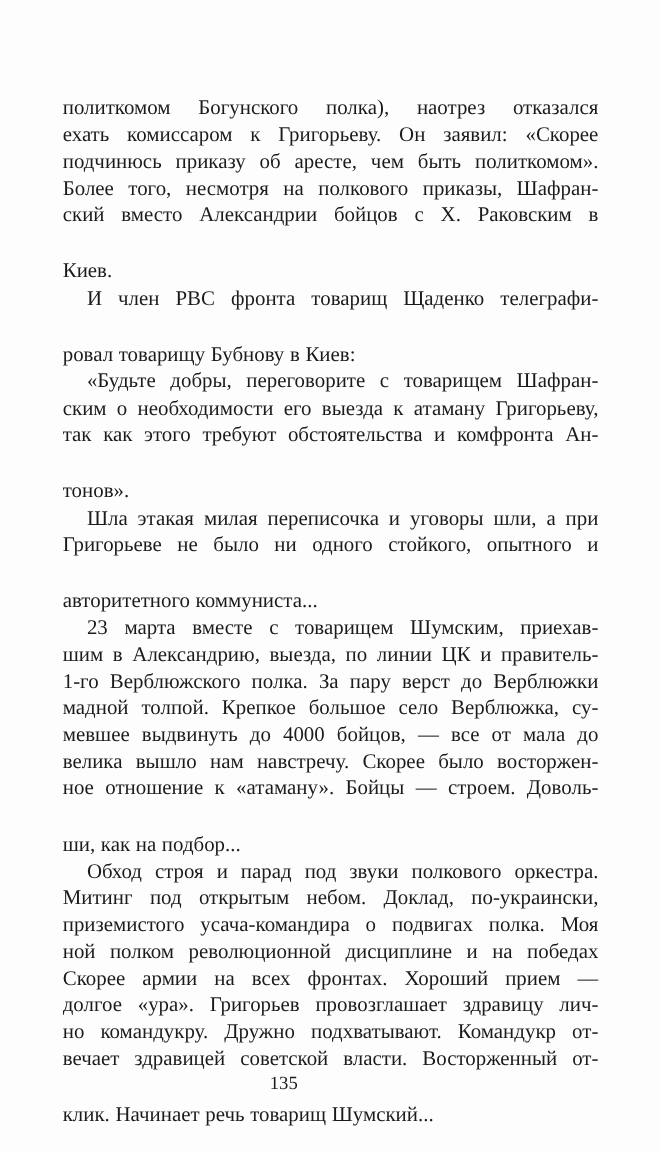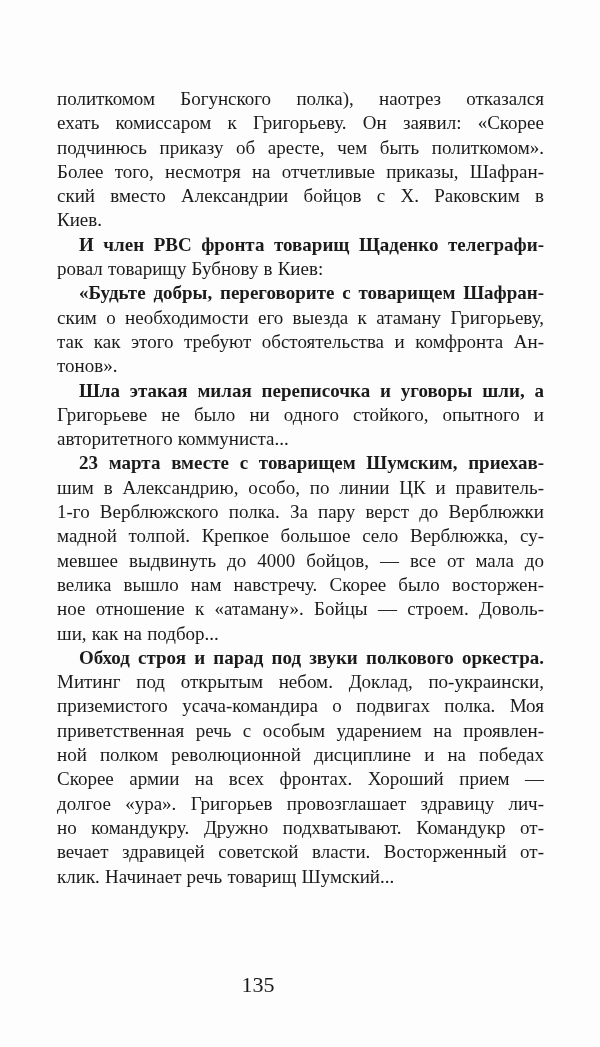--- a/index.html
+++ b/index.html
@@ -28,68 +28,67 @@
     height: 24.3px;
     white-space: normal;
     overflow: hidden;
     text-align: justify;
     text-align-last: justify;
     word-spacing: 0.02em;
   }
   .line.end {
     text-align: left;
     text-align-last: left;
+    margin-top: 27px;
   }
   .line.ind {
     text-indent: 22px;
-    font-weight: bold;
   }
   .page-number {
     position: absolute;
     top: 973px;
     left: 0;
     width: 516px;
     text-align: center;
-    font-size: 22px;
+    font-size: 17px;
     line-height: 24px;
     color: #1b1b1b;
   }
 </style>
 </head>
 <body>
 
 <div class="book-page">
   <div class="text-block">
     <div class="line">политкомом Богунского полка), наотрез отказался</div>
     <div class="line">ехать комиссаром к Григорьеву. Он заявил: «Скорее</div>
     <div class="line">подчинюсь приказу об аресте, чем быть политкомом».</div>
-    <div class="line">Более того, несмотря на отчетливые приказы, Шафран-</div>
+    <div class="line">Более того, несмотря на полкового приказы, Шафран-</div>
     <div class="line">ский вместо Александрии бойцов с Х. Раковским в</div>
     <div class="line end">Киев.</div>
     <div class="line ind">И член РВС фронта товарищ Щаденко телеграфи-</div>
     <div class="line end">ровал товарищу Бубнову в Киев:</div>
     <div class="line ind">«Будьте добры, переговорите с товарищем Шафран-</div>
     <div class="line">ским о необходимости его выезда к атаману Григорьеву,</div>
     <div class="line">так как этого требуют обстоятельства и комфронта Ан-</div>
     <div class="line end">тонов».</div>
     <div class="line ind">Шла этакая милая переписочка и уговоры шли, а при</div>
     <div class="line">Григорьеве не было ни одного стойкого, опытного и</div>
     <div class="line end">авторитетного коммуниста...</div>
     <div class="line ind">23 марта вместе с товарищем Шумским, приехав-</div>
-    <div class="line">шим в Александрию, особо, по линии ЦК и правитель-</div>
+    <div class="line">шим в Александрию, выезда, по линии ЦК и правитель-</div>
     <div class="line">1-го Верблюжского полка. За пару верст до Верблюжки</div>
     <div class="line">мадной толпой. Крепкое большое село Верблюжка, су-</div>
     <div class="line">мевшее выдвинуть до 4000 бойцов, — все от мала до</div>
     <div class="line">велика вышло нам навстречу. Скорее было восторжен-</div>
     <div class="line">ное отношение к «атаману». Бойцы — строем. Доволь-</div>
     <div class="line end">ши, как на подбор...</div>
     <div class="line ind">Обход строя и парад под звуки полкового оркестра.</div>
     <div class="line">Митинг под открытым небом. Доклад, по-украински,</div>
     <div class="line">приземистого усача-командира о подвигах полка. Моя</div>
-    <div class="line">приветственная речь с особым ударением на проявлен-</div>
     <div class="line">ной полком революционной дисциплине и на победах</div>
     <div class="line">Скорее армии на всех фронтах. Хороший прием —</div>
     <div class="line">долгое «ура». Григорьев провозглашает здравицу лич-</div>
     <div class="line">но командукру. Дружно подхватывают. Командукр от-</div>
     <div class="line">вечает здравицей советской власти. Восторженный от-</div>
     <div class="line end">клик. Начинает речь товарищ Шумский...</div>
   </div>
   <div class="page-number">135</div>
 </div>
 

